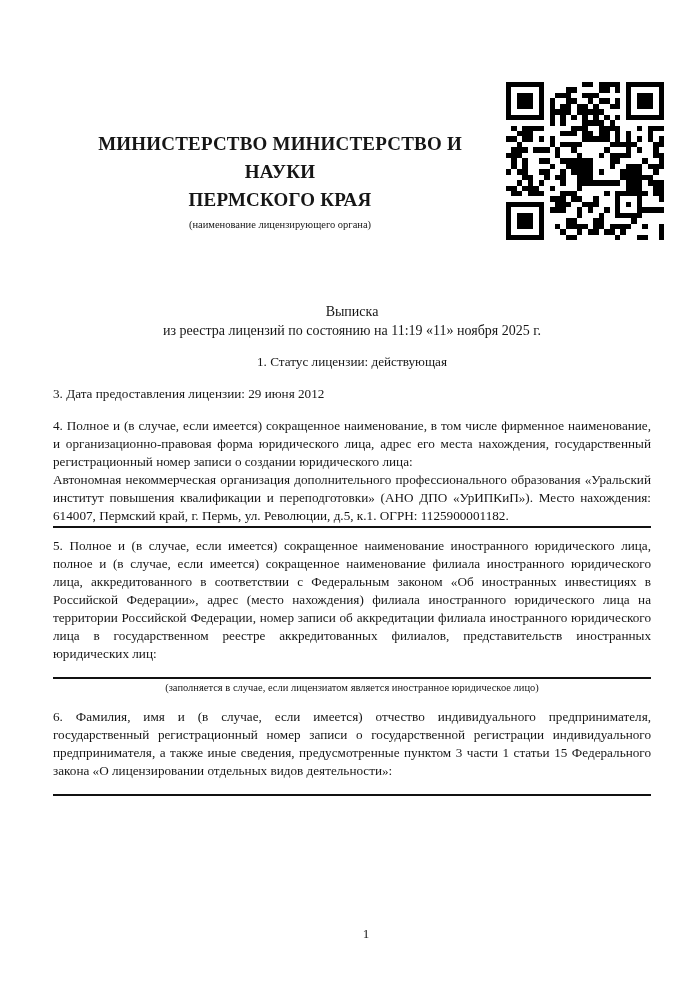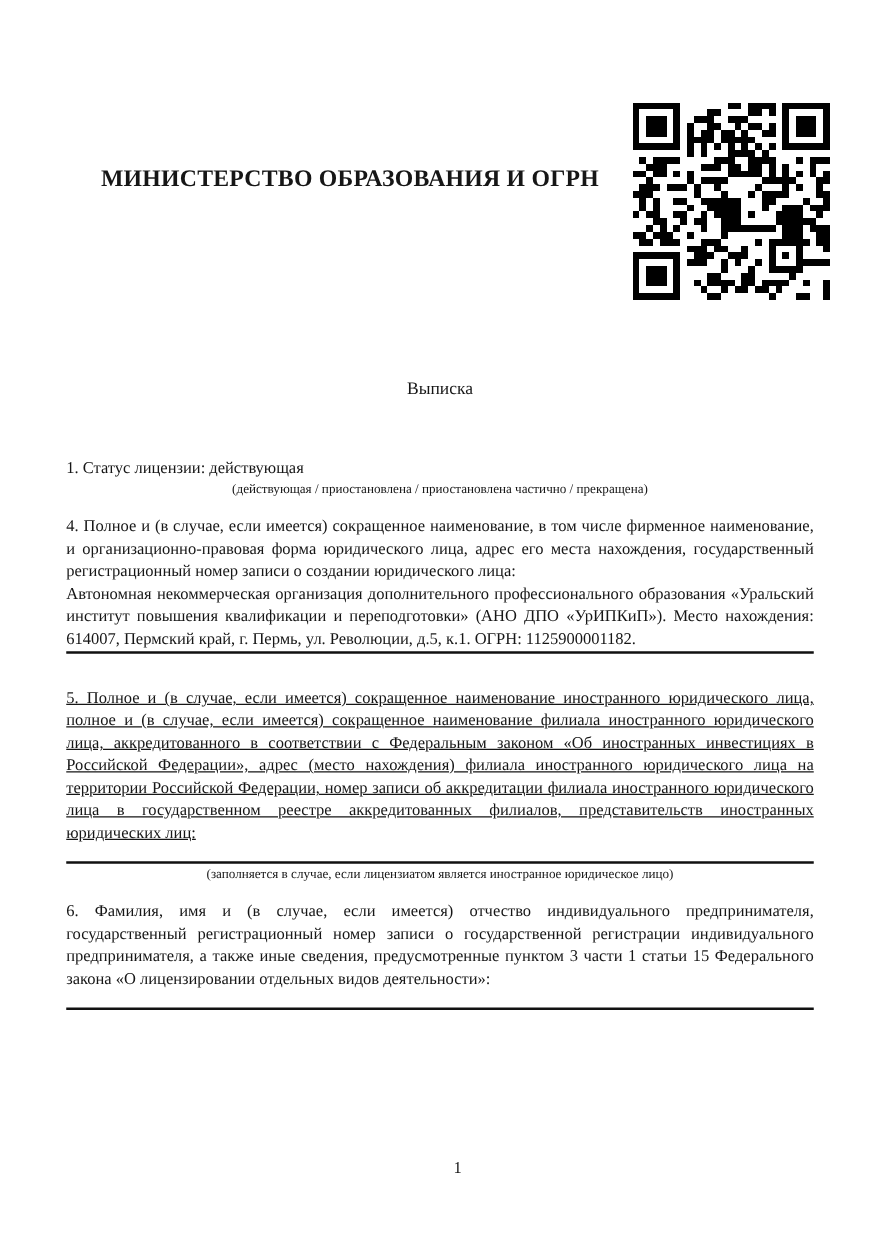--- a/index.html
+++ b/index.html
@@ -52,60 +52,63 @@
   .doc-title { text-align: center; font-size: 14px; line-height: 19px; }
   .para { text-align: justify; }
   .single { text-align: left; }
   .cap {
     text-align: center;
     font-size: 10.5px;
     line-height: 13px;
     margin-top: 2px;
   }
   .rule { border-top: 2px solid #111; height: 0; margin-top: 1px; }
-  .m-f1   { margin-top: 44px; }
+  .m-f1   { margin-top: 13px; text-align: center; }
   .m-f2   { margin-top: 19px; }
   .m-f3   { margin-top: 14px; }
   .m-f4   { margin-top: 14px; }
-  .m-f5   { margin-top: 26px; text-decoration: underline; }
+  .m-f5   { margin-top: 9px; }
   .m-f6   { margin-top: 14px; }
   .m-f7   { margin-top: 14px; }
   .m-rule-gap { margin-top: 14px; }
   .page-number {
     position: absolute;
     left: 67px;
     top: 926px;
     width: 598px;
     text-align: center;
     font-size: 13.2px;
   }
 </style>
 </head>
 <body>
 
 <div class="page">
 
   <div class="authority">
-    <div class="org-line">МИНИСТЕРСТВО ОБРАЗОВАНИЯ И ОГРН</div>
+    <div class="org-line">МИНИСТЕРСТВО МИНИСТЕРСТВО И НАУКИ</div>
+    <div class="org-line">ПЕРМСКОГО КРАЯ</div>
+    <div class="org-caption">(наименование лицензирующего органа)</div>
   </div>
 
   <div class="qr">
     <svg viewBox="0 0 29 29" xmlns="http://www.w3.org/2000/svg">
         <path d="M0 0h1v1h-1zM1 0h1v1h-1zM2 0h1v1h-1zM3 0h1v1h-1zM4 0h1v1h-1zM5 0h1v1h-1zM6 0h1v1h-1zM14 0h1v1h-1zM15 0h1v1h-1zM17 0h1v1h-1zM18 0h1v1h-1zM19 0h1v1h-1zM20 0h1v1h-1zM22 0h1v1h-1zM23 0h1v1h-1zM24 0h1v1h-1zM25 0h1v1h-1zM26 0h1v1h-1zM27 0h1v1h-1zM28 0h1v1h-1zM0 1h1v1h-1zM6 1h1v1h-1zM11 1h1v1h-1zM12 1h1v1h-1zM17 1h1v1h-1zM18 1h1v1h-1zM20 1h1v1h-1zM22 1h1v1h-1zM28 1h1v1h-1zM0 2h1v1h-1zM2 2h1v1h-1zM3 2h1v1h-1zM4 2h1v1h-1zM6 2h1v1h-1zM9 2h1v1h-1zM10 2h1v1h-1zM11 2h1v1h-1zM14 2h1v1h-1zM15 2h1v1h-1zM16 2h1v1h-1zM22 2h1v1h-1zM24 2h1v1h-1zM25 2h1v1h-1zM26 2h1v1h-1zM28 2h1v1h-1zM0 3h1v1h-1zM2 3h1v1h-1zM3 3h1v1h-1zM4 3h1v1h-1zM6 3h1v1h-1zM8 3h1v1h-1zM11 3h1v1h-1zM12 3h1v1h-1zM15 3h1v1h-1zM17 3h1v1h-1zM18 3h1v1h-1zM20 3h1v1h-1zM22 3h1v1h-1zM24 3h1v1h-1zM25 3h1v1h-1zM26 3h1v1h-1zM28 3h1v1h-1zM0 4h1v1h-1zM2 4h1v1h-1zM3 4h1v1h-1zM4 4h1v1h-1zM6 4h1v1h-1zM8 4h1v1h-1zM10 4h1v1h-1zM11 4h1v1h-1zM13 4h1v1h-1zM14 4h1v1h-1zM16 4h1v1h-1zM19 4h1v1h-1zM20 4h1v1h-1zM22 4h1v1h-1zM24 4h1v1h-1zM25 4h1v1h-1zM26 4h1v1h-1zM28 4h1v1h-1zM0 5h1v1h-1zM6 5h1v1h-1zM8 5h1v1h-1zM9 5h1v1h-1zM10 5h1v1h-1zM11 5h1v1h-1zM13 5h1v1h-1zM14 5h1v1h-1zM15 5h1v1h-1zM16 5h1v1h-1zM17 5h1v1h-1zM22 5h1v1h-1zM28 5h1v1h-1zM0 6h1v1h-1zM1 6h1v1h-1zM2 6h1v1h-1zM3 6h1v1h-1zM4 6h1v1h-1zM5 6h1v1h-1zM6 6h1v1h-1zM8 6h1v1h-1zM10 6h1v1h-1zM12 6h1v1h-1zM14 6h1v1h-1zM16 6h1v1h-1zM18 6h1v1h-1zM20 6h1v1h-1zM22 6h1v1h-1zM23 6h1v1h-1zM24 6h1v1h-1zM25 6h1v1h-1zM26 6h1v1h-1zM27 6h1v1h-1zM28 6h1v1h-1zM8 7h1v1h-1zM10 7h1v1h-1zM14 7h1v1h-1zM15 7h1v1h-1zM16 7h1v1h-1zM17 7h1v1h-1zM19 7h1v1h-1zM1 8h1v1h-1zM3 8h1v1h-1zM4 8h1v1h-1zM5 8h1v1h-1zM6 8h1v1h-1zM12 8h1v1h-1zM13 8h1v1h-1zM14 8h1v1h-1zM17 8h1v1h-1zM18 8h1v1h-1zM19 8h1v1h-1zM20 8h1v1h-1zM24 8h1v1h-1zM26 8h1v1h-1zM27 8h1v1h-1zM28 8h1v1h-1zM2 9h1v1h-1zM3 9h1v1h-1zM4 9h1v1h-1zM10 9h1v1h-1zM11 9h1v1h-1zM12 9h1v1h-1zM14 9h1v1h-1zM15 9h1v1h-1zM17 9h1v1h-1zM18 9h1v1h-1zM20 9h1v1h-1zM22 9h1v1h-1zM26 9h1v1h-1zM0 10h1v1h-1zM1 10h1v1h-1zM3 10h1v1h-1zM4 10h1v1h-1zM6 10h1v1h-1zM8 10h1v1h-1zM14 10h1v1h-1zM15 10h1v1h-1zM16 10h1v1h-1zM17 10h1v1h-1zM18 10h1v1h-1zM20 10h1v1h-1zM22 10h1v1h-1zM24 10h1v1h-1zM26 10h1v1h-1zM28 10h1v1h-1zM2 11h1v1h-1zM8 11h1v1h-1zM10 11h1v1h-1zM11 11h1v1h-1zM12 11h1v1h-1zM13 11h1v1h-1zM19 11h1v1h-1zM20 11h1v1h-1zM21 11h1v1h-1zM22 11h1v1h-1zM23 11h1v1h-1zM27 11h1v1h-1zM28 11h1v1h-1zM1 12h1v1h-1zM2 12h1v1h-1zM3 12h1v1h-1zM5 12h1v1h-1zM6 12h1v1h-1zM7 12h1v1h-1zM9 12h1v1h-1zM12 12h1v1h-1zM18 12h1v1h-1zM22 12h1v1h-1zM24 12h1v1h-1zM27 12h1v1h-1zM0 13h1v1h-1zM1 13h1v1h-1zM2 13h1v1h-1zM9 13h1v1h-1zM13 13h1v1h-1zM17 13h1v1h-1zM19 13h1v1h-1zM20 13h1v1h-1zM21 13h1v1h-1zM22 13h1v1h-1zM27 13h1v1h-1zM28 13h1v1h-1zM1 14h1v1h-1zM3 14h1v1h-1zM6 14h1v1h-1zM7 14h1v1h-1zM10 14h1v1h-1zM11 14h1v1h-1zM12 14h1v1h-1zM13 14h1v1h-1zM14 14h1v1h-1zM15 14h1v1h-1zM19 14h1v1h-1zM20 14h1v1h-1zM25 14h1v1h-1zM28 14h1v1h-1zM1 15h1v1h-1zM3 15h1v1h-1zM8 15h1v1h-1zM11 15h1v1h-1zM12 15h1v1h-1zM13 15h1v1h-1zM14 15h1v1h-1zM15 15h1v1h-1zM19 15h1v1h-1zM22 15h1v1h-1zM23 15h1v1h-1zM24 15h1v1h-1zM26 15h1v1h-1zM27 15h1v1h-1zM28 15h1v1h-1zM0 16h1v1h-1zM2 16h1v1h-1zM3 16h1v1h-1zM6 16h1v1h-1zM7 16h1v1h-1zM10 16h1v1h-1zM12 16h1v1h-1zM13 16h1v1h-1zM14 16h1v1h-1zM15 16h1v1h-1zM17 16h1v1h-1zM21 16h1v1h-1zM22 16h1v1h-1zM23 16h1v1h-1zM24 16h1v1h-1zM27 16h1v1h-1zM3 17h1v1h-1zM4 17h1v1h-1zM7 17h1v1h-1zM9 17h1v1h-1zM10 17h1v1h-1zM13 17h1v1h-1zM14 17h1v1h-1zM15 17h1v1h-1zM21 17h1v1h-1zM22 17h1v1h-1zM23 17h1v1h-1zM24 17h1v1h-1zM25 17h1v1h-1zM26 17h1v1h-1zM2 18h1v1h-1zM4 18h1v1h-1zM6 18h1v1h-1zM10 18h1v1h-1zM13 18h1v1h-1zM14 18h1v1h-1zM15 18h1v1h-1zM16 18h1v1h-1zM17 18h1v1h-1zM18 18h1v1h-1zM19 18h1v1h-1zM20 18h1v1h-1zM22 18h1v1h-1zM23 18h1v1h-1zM24 18h1v1h-1zM26 18h1v1h-1zM27 18h1v1h-1zM28 18h1v1h-1zM0 19h1v1h-1zM1 19h1v1h-1zM3 19h1v1h-1zM4 19h1v1h-1zM5 19h1v1h-1zM8 19h1v1h-1zM13 19h1v1h-1zM22 19h1v1h-1zM23 19h1v1h-1zM24 19h1v1h-1zM27 19h1v1h-1zM28 19h1v1h-1zM1 20h1v1h-1zM2 20h1v1h-1zM4 20h1v1h-1zM5 20h1v1h-1zM6 20h1v1h-1zM10 20h1v1h-1zM11 20h1v1h-1zM12 20h1v1h-1zM18 20h1v1h-1zM20 20h1v1h-1zM21 20h1v1h-1zM22 20h1v1h-1zM23 20h1v1h-1zM24 20h1v1h-1zM25 20h1v1h-1zM27 20h1v1h-1zM28 20h1v1h-1zM8 21h1v1h-1zM9 21h1v1h-1zM10 21h1v1h-1zM12 21h1v1h-1zM13 21h1v1h-1zM16 21h1v1h-1zM20 21h1v1h-1zM24 21h1v1h-1zM28 21h1v1h-1zM0 22h1v1h-1zM1 22h1v1h-1zM2 22h1v1h-1zM3 22h1v1h-1zM4 22h1v1h-1zM5 22h1v1h-1zM6 22h1v1h-1zM9 22h1v1h-1zM10 22h1v1h-1zM11 22h1v1h-1zM14 22h1v1h-1zM15 22h1v1h-1zM16 22h1v1h-1zM20 22h1v1h-1zM22 22h1v1h-1zM24 22h1v1h-1zM0 23h1v1h-1zM6 23h1v1h-1zM8 23h1v1h-1zM9 23h1v1h-1zM10 23h1v1h-1zM13 23h1v1h-1zM15 23h1v1h-1zM18 23h1v1h-1zM20 23h1v1h-1zM24 23h1v1h-1zM25 23h1v1h-1zM26 23h1v1h-1zM27 23h1v1h-1zM28 23h1v1h-1zM0 24h1v1h-1zM2 24h1v1h-1zM3 24h1v1h-1zM4 24h1v1h-1zM6 24h1v1h-1zM13 24h1v1h-1zM17 24h1v1h-1zM20 24h1v1h-1zM21 24h1v1h-1zM22 24h1v1h-1zM23 24h1v1h-1zM24 24h1v1h-1zM0 25h1v1h-1zM2 25h1v1h-1zM3 25h1v1h-1zM4 25h1v1h-1zM6 25h1v1h-1zM11 25h1v1h-1zM12 25h1v1h-1zM16 25h1v1h-1zM17 25h1v1h-1zM23 25h1v1h-1zM0 26h1v1h-1zM2 26h1v1h-1zM3 26h1v1h-1zM4 26h1v1h-1zM6 26h1v1h-1zM9 26h1v1h-1zM11 26h1v1h-1zM12 26h1v1h-1zM13 26h1v1h-1zM14 26h1v1h-1zM16 26h1v1h-1zM17 26h1v1h-1zM19 26h1v1h-1zM20 26h1v1h-1zM21 26h1v1h-1zM22 26h1v1h-1zM25 26h1v1h-1zM28 26h1v1h-1zM0 27h1v1h-1zM6 27h1v1h-1zM10 27h1v1h-1zM13 27h1v1h-1zM15 27h1v1h-1zM16 27h1v1h-1zM18 27h1v1h-1zM19 27h1v1h-1zM21 27h1v1h-1zM28 27h1v1h-1zM0 28h1v1h-1zM1 28h1v1h-1zM2 28h1v1h-1zM3 28h1v1h-1zM4 28h1v1h-1zM5 28h1v1h-1zM6 28h1v1h-1zM11 28h1v1h-1zM12 28h1v1h-1zM20 28h1v1h-1zM24 28h1v1h-1zM25 28h1v1h-1zM28 28h1v1h-1z" fill="#000"></path>
       </svg>
   </div>
 
   <div class="content">
 
     <div class="doc-title">Выписка</div>
+    <div class="doc-title">из реестра лицензий по состоянию на 11:19 «11» ноября 2025 г.</div>
 
     <div class="single m-f1">1. Статус лицензии: действующая</div>
-    <div class="cap">(действующая / приостановлена / приостановлена частично / прекращена)</div>
 
 
+    <div class="single m-f3">3. Дата предоставления лицензии: 29 июня 2012</div>
 
     <div>
       <div class="para m-f4">4. Полное и (в случае, если имеется) сокращенное наименование, в том числе фирменное наименование, и организационно-правовая форма юридического лица, адрес его места нахождения, государственный регистрационный номер записи о создании юридического лица:</div>
       <div class="para">Автономная некоммерческая организация дополнительного профессионального образования «Уральский институт повышения квалификации и переподготовки» (АНО ДПО «УрИПКиП»). Место нахождения: 614007, Пермский край, г. Пермь, ул. Революции, д.5, к.1. ОГРН: 1125900001182.</div>
       <div class="rule"></div>
     </div>
 
     <div>
       <div class="para m-f5">5. Полное и (в случае, если имеется) сокращенное наименование иностранного юридического лица, полное и (в случае, если имеется) сокращенное наименование филиала иностранного юридического лица, аккредитованного в соответствии с Федеральным законом «Об иностранных инвестициях в Российской Федерации», адрес (место нахождения) филиала иностранного юридического лица на территории Российской Федерации, номер записи об аккредитации филиала иностранного юридического лица в государственном реестре аккредитованных филиалов, представительств иностранных юридических лиц:</div>
       <div class="rule m-rule-gap"></div>

